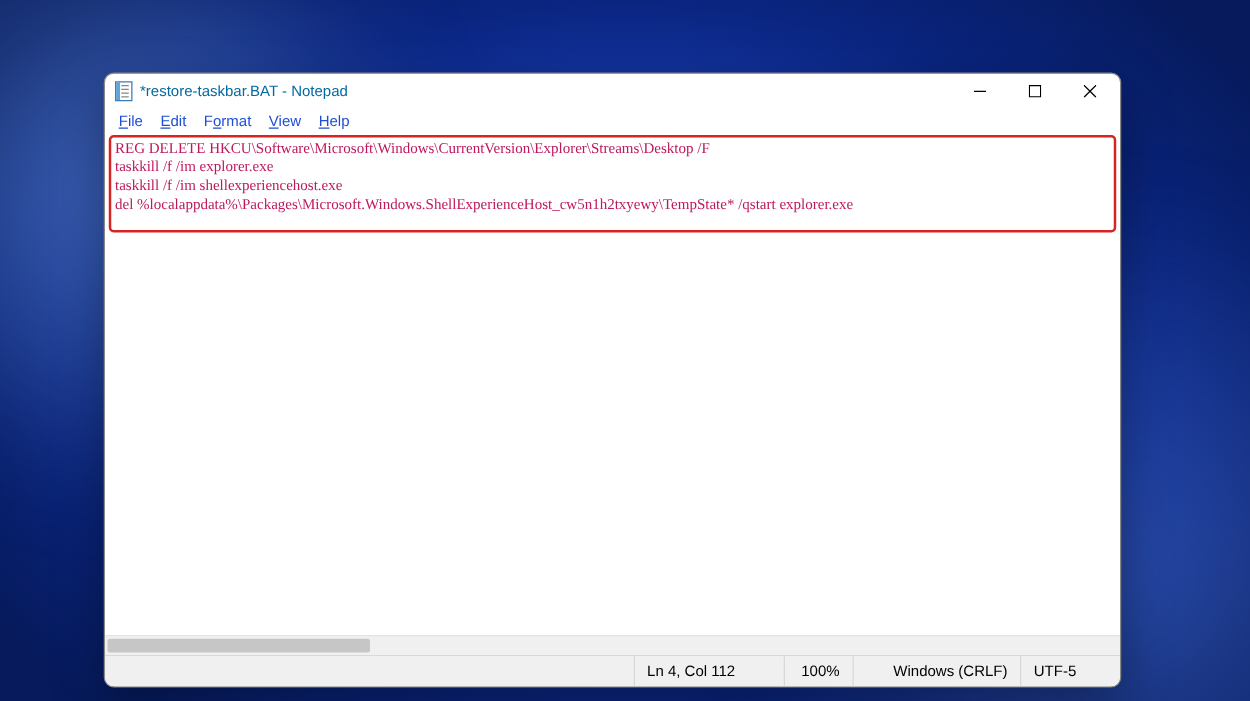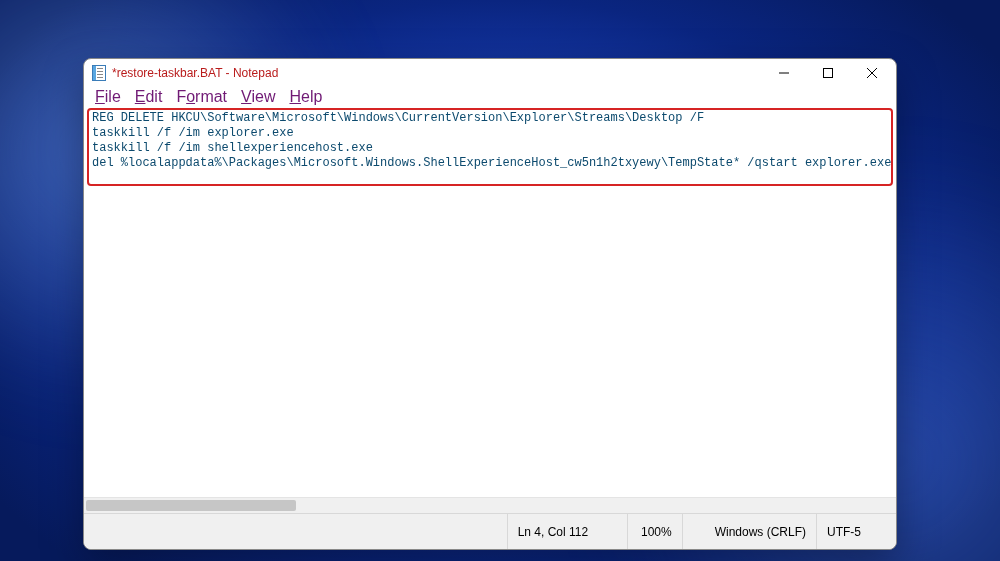--- a/index.html
+++ b/index.html
@@ -43,21 +43,21 @@
       flex-direction: column;
       z-index: 10;
     }
 
     .titlebar {
       height: 28px;
       display: flex;
       align-items: center;
       padding: 0 2px 0 8px;
       font-size: 12px;
-      color: #b91c1c;
+      color: #0369a1;
     }
     .titlebar .notepad-icon {
       width: 14px; height: 16px;
       margin-right: 6px;
       background: linear-gradient(#5aa7e0,#5aa7e0) left/3px 100% no-repeat, #fff;
       border: 1px solid #3a7cb8;
       position: relative;
     }
     .titlebar .notepad-icon::after{
       content:"";
@@ -73,22 +73,22 @@
       display: flex; align-items: center; justify-content: center;
       color: #000;
     }
     .win-btn svg { width: 10px; height: 10px; }
 
     .menubar {
       height: 20px;
       display: flex;
       align-items: center;
       padding: 0 4px;
-      font-size: 16px;
-      color: #701a75;
+      font-size: 12px;
+      color: #1d4ed8;
     }
     .menubar .menu-item {
       padding: 1px 7px;
     }
     .menubar .menu-item span.u { text-decoration: underline; }
 
     .editor {
       flex: 1;
       padding: 2px 4px;
       position: relative;
@@ -98,45 +98,45 @@
       position: absolute;
       top: 1px;
       left: 3px;
       right: 3px;
       height: 78px;
       border: 2px solid #d62424;
       border-radius: 4px;
       pointer-events: none;
     }
     .code {
-      font-family: Liberation Mono, monospace;
+      font-family: Liberation Serif, serif;
       font-size: 12px;
       line-height: 15px;
       white-space: pre;
-      color: #0c4a6e;
+      color: #be185d;
       padding: 2px 4px;
     }
 
     .hscroll {
       height: 16px;
       background: #f0f0f0;
       position: relative;
       border-top: 1px solid #e4e4e4;
     }
     .hscroll .thumb {
       position: absolute;
       top: 2px; bottom: 2px;
       left: 2px;
       width: 210px;
       background: #c6c6c6;
       border-radius: 2px;
     }
 
     .statusbar {
-      height: 36px;
+      height: 25px;
       display: flex;
       justify-content: flex-end;
       align-items: stretch;
       font-size: 12px;
       color: #000;
       background: #f0f0f0;
       border-top: 1px solid #d8d8d8;
       border-bottom-left-radius: 8px;
       border-bottom-right-radius: 8px;
     }

